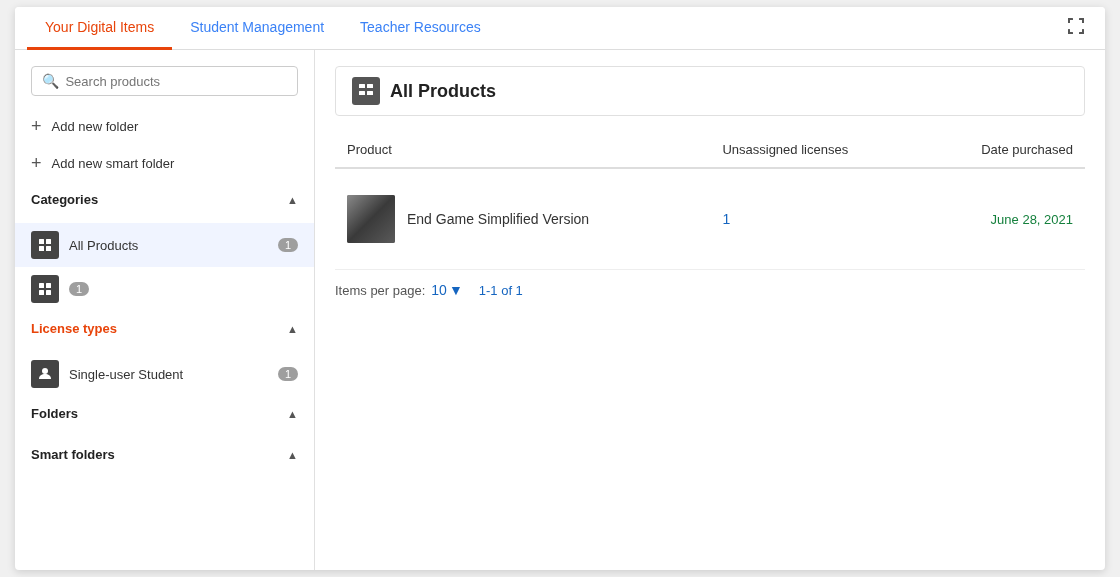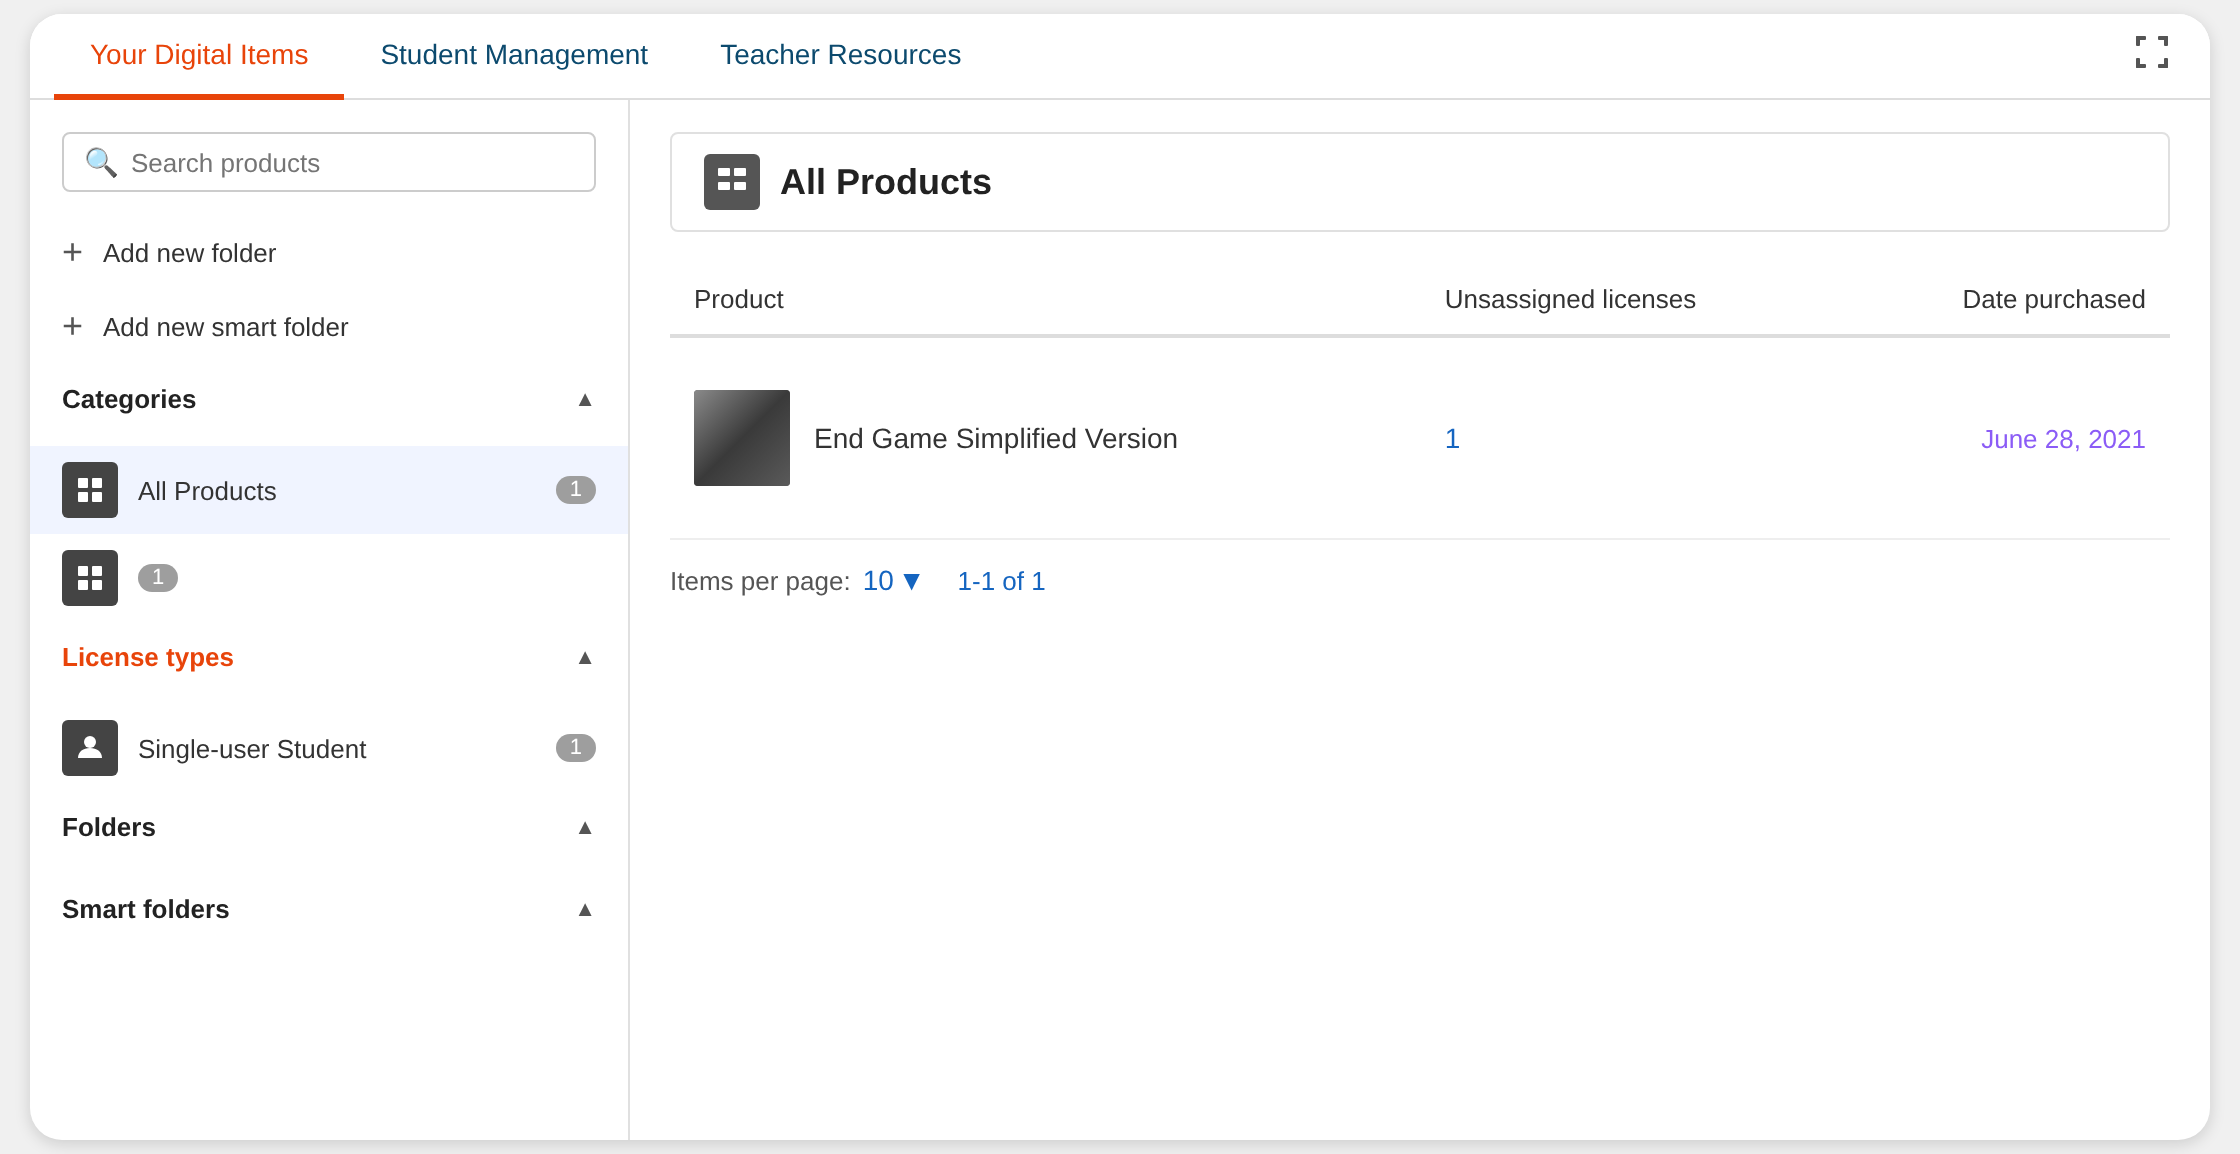--- a/index.html
+++ b/index.html
@@ -7,38 +7,38 @@
       font-family: Arial, sans-serif;
       background: #f0f0f0;
       display: flex;
       justify-content: center;
       align-items: center;
       min-height: 100vh;
     }
     .app-container {
       width: 1090px;
       background: #fff;
-      border-radius: 16px;
+      border-radius: 4px;
       box-shadow: 0 2px 8px rgba(0,0,0,0.15);
       overflow: hidden;
     }
     
     .tab-bar {
       display: flex;
       align-items: flex-end;
       border-bottom: 1px solid #ddd;
       background: #fff;
       padding: 0 12px;
       position: relative;
     }
     .tab {
       padding: 12px 18px;
       font-size: 14px;
       cursor: pointer;
-      color: #0c4a6e;
+      color: #3b82f6;
       border-bottom: 3px solid transparent;
       margin-bottom: -1px;
     }
     .tab.active {
       color: #e8440a;
       border-bottom: 3px solid #e8440a;
       font-weight: 500;
     }
     .fullscreen-btn {
       margin-left: auto;
@@ -230,21 +230,21 @@
       font-size: 14px;
       color: #333;
       font-weight: 400;
     }
     .license-count {
       color: #1565c0;
       font-weight: 500;
       font-size: 14px;
     }
     .date-text {
-      color: #8b5cf6;
+      color: #15803d;
       font-size: 13px;
     }
     
     .pagination-bar {
       display: flex;
       align-items: center;
       padding: 12px 0 4px;
       font-size: 13px;
       color: #555;
     }

